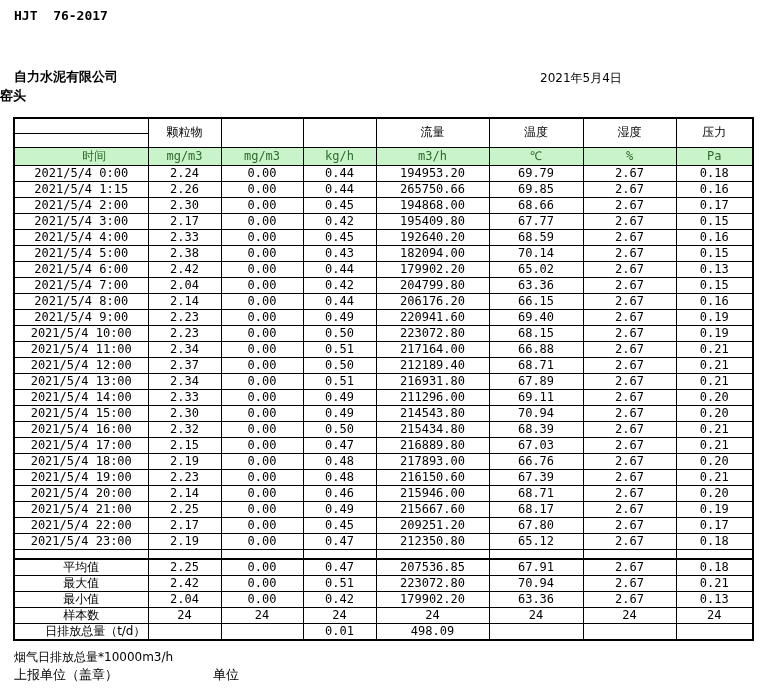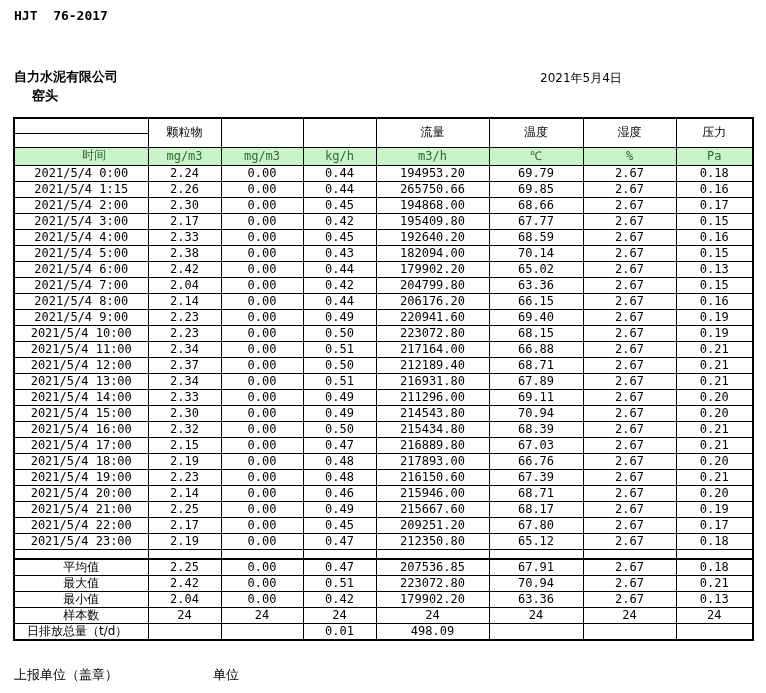--- a/index.html
+++ b/index.html
@@ -16,45 +16,45 @@
     font-family: "DejaVu Sans Mono", monospace;
     font-weight: bold; font-size: 13px; white-space: pre;
   }
   .title {
     position: absolute; left: 0; top: 26px; width: 600px;
     text-align: center; font-weight: bold; font-size: 16px;
     letter-spacing: 1px;
   }
   .company { position: absolute; left: 14px; top: 68px; font-weight: bold; font-size: 13px; }
   .date    { position: absolute; left: 540px; top: 70px; font-size: 12px; }
-  .site    { position: absolute; left: 32px; top: 87px; font-weight: bold; font-size: 13px; }
+  .site    { position: absolute; left: 0; top: 87px; font-weight: bold; font-size: 13px; }
 
   table.report {
     position: absolute; left: 13px; top: 117px;
     width: 739px; border-collapse: collapse; table-layout: fixed;
     border: 2px solid #000;
   }
   table.report td {
     border: 1px solid #000;
     font-family: "DejaVu Sans Mono", monospace;
     font-size: 12px; text-align: center; vertical-align: middle;
     height: 15px; line-height: 15px; padding: 0 2px;
     overflow: hidden; white-space: nowrap;
   }
   tr.group-row td { font-family: "DejaVu Sans", sans-serif; font-size: 12px; }
   tr.group-row-b td { height: 14px; }
   tr.unit-row td {
     background: var(--green-bg); color: var(--green-text);
     height: 17px; line-height: 17px;
   }
-  tr.unit-row td.c-time { font-family: Liberation Mono, monospace; padding-left: 28px; }
+  tr.unit-row td.c-time { font-family: Liberation Serif, serif; padding-left: 28px; }
   tr.spacer-row td { height: 10px; line-height: 10px; }
   tr.summary-first td { border-top: 2px solid #000; }
   tr.summary-row td.c-label, tr.total-row td.c-label { font-family: "DejaVu Sans", sans-serif; }
-  tr.total-row td.c-label { text-align: left; padding-left: 12px; }
+  tr.total-row td.c-label { text-align: right; padding-left: 12px; }
 
   .footer-note  { position: absolute; left: 14px; top: 649px; font-size: 12px; font-family: "DejaVu Sans", sans-serif; }
   .footer-line2 { position: absolute; left: 14px; top: 666px; font-size: 13px; }
   .footer-line2 .unit-label { position: absolute; left: 199px; top: 0; white-space: nowrap; }
 </style>
 </head>
 <body>
 
 <div class="page">
 
@@ -395,18 +395,19 @@
           <td class="c-num"></td>
           <td class="c-num">0.01</td>
           <td class="c-num">498.09</td>
           <td class="c-num"></td>
           <td class="c-num"></td>
           <td class="c-num"></td>
         </tr>
       </tbody>
   </table>
 
+  <div class="footer-note">烟气日排放总量*10000m3/h</div>
   <div class="footer-line2">
     <span>上报单位（盖章）</span>
     <span class="unit-label">单位</span>
   </div>
 
 </div>
 
 </body></html>

